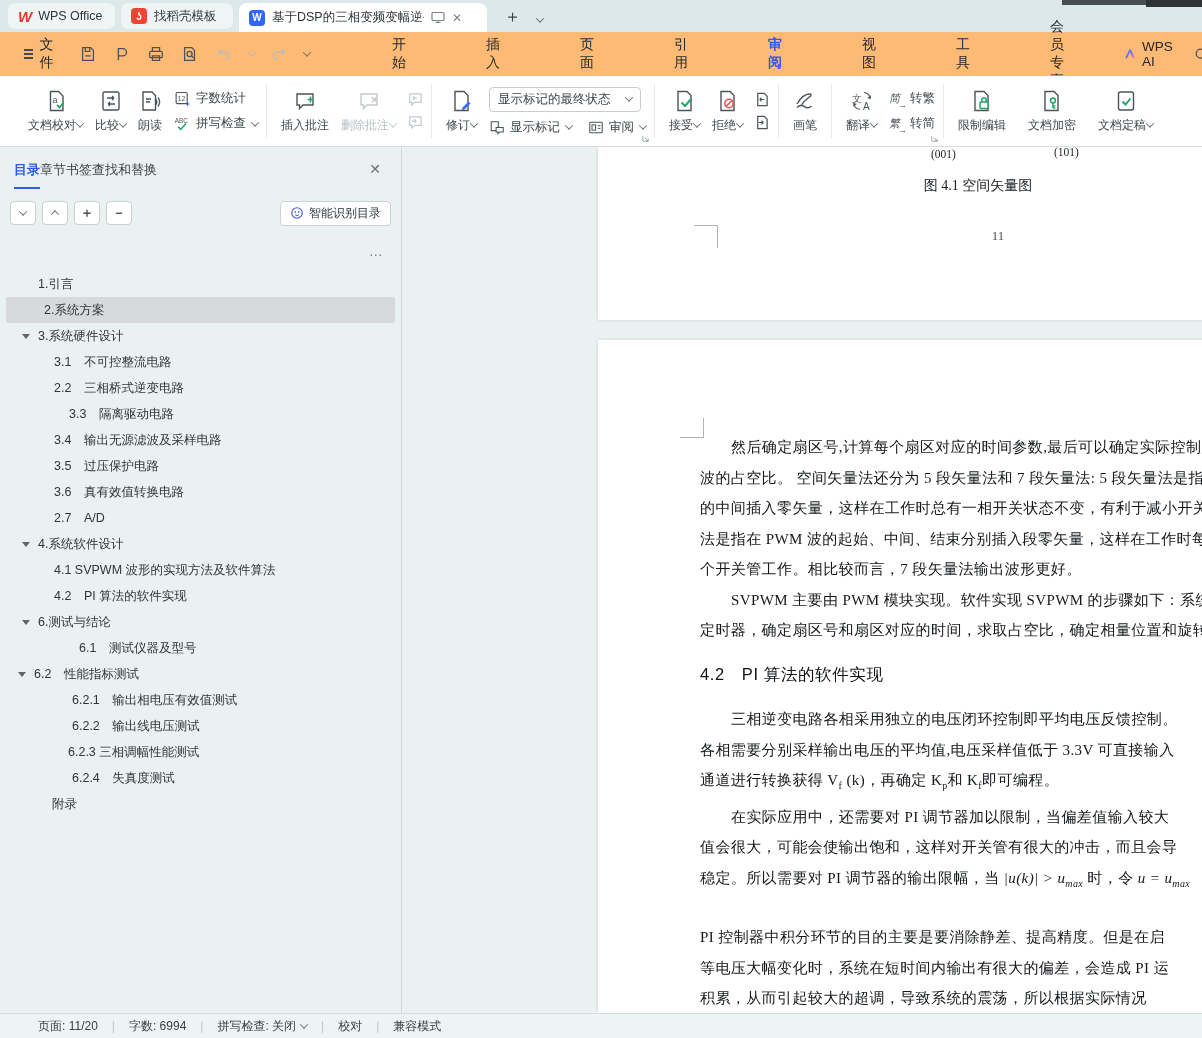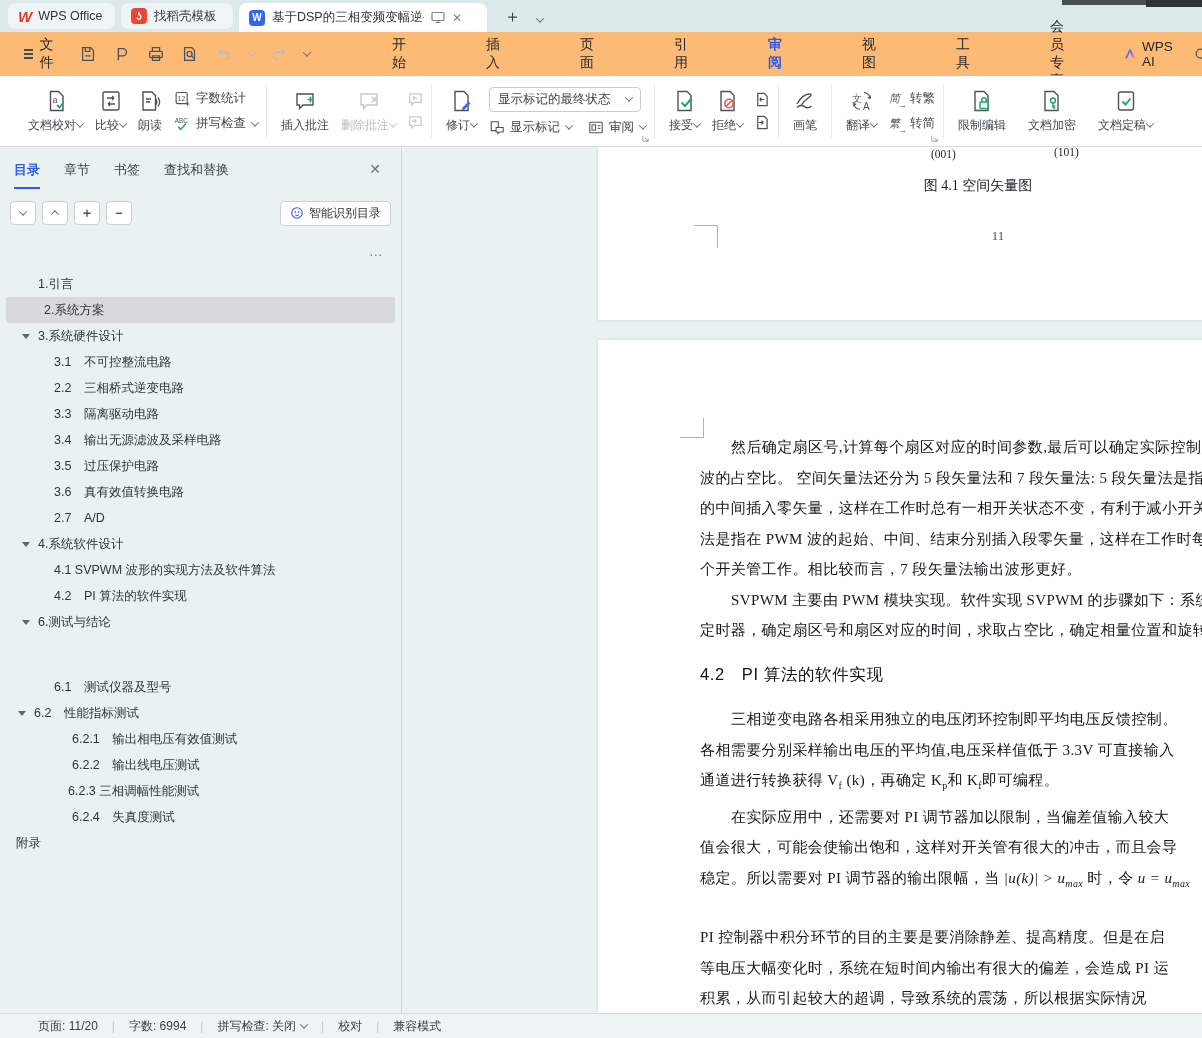--- a/index.html
+++ b/index.html
@@ -53,21 +53,21 @@
   .markup-select { width:152px; height:25px; border:1px solid #c7cdd0; border-radius:4px; display:flex; align-items:center; justify-content:space-between; padding:0 8px; font-size:12.5px; color:#3c4247; background:#fff; }
   .launcher { position:absolute; right:4px; bottom:3px; color:#9aa1a6; font-size:10px; }
   svg.ic { display:block; }
   .mini-cjk { font-size:11px; color:#4c5358; position:relative; width:16px; display:inline-block; text-align:left; }
   .mini-cjk em { position:absolute; font-style:normal; font-size:9px; right:-2px; bottom:-4px; }
   
   .content { position:absolute; left:0; top:147px; width:1202px; bottom:25px; background:#e9f1f1; }
   .side-divider { position:absolute; left:401px; top:0; bottom:0; width:1px; background:#d2d8d9; }
   
   .sidebar { position:absolute; left:0; top:0; width:401px; bottom:0; }
-  .ptabs { position:absolute; left:14px; top:14px; display:flex; gap:24px; font-size:13px; color:#3c4247; }
+  .ptabs { position:absolute; left:14px; top:14px; display:flex; font-size:13px; color:#3c4247; }
   .ptab { padding-bottom:8px; border-bottom:2.5px solid transparent; }
   .ptab.active { color:#2e5bef; border-bottom-color:#2e5bef; font-weight:600; }
   .pclose { position:absolute; right:20px; top:14px; font-size:14px; color:#6a7074; }
   .ptools { position:absolute; left:10px; top:53px; right:10px; height:26px; display:flex; align-items:center; gap:6px; }
   .tbtn { width:26px; height:24px; background:#fff; border:1px solid #ccd2d4; border-radius:4px; display:flex; align-items:center; justify-content:center; color:#4b5156; font-size:13px; font-weight:bold; }
   .tbtn .chev { margin:0; }
   .tbtn .chev.up { transform:rotate(-135deg) translate(-1px,-1px); }
   .smartbtn { margin-left:auto; height:25px; background:#fff; border:1px solid #ccd2d4; border-radius:4px; display:flex; align-items:center; gap:5px; padding:0 9px; font-size:12px; color:#33383c; }
   .toc-list { position:absolute; left:0; right:0; top:98px; }
   .toc-row { position:relative; height:26px; display:flex; align-items:center; font-size:12.5px; color:#30363a; white-space:nowrap; overflow:hidden; }
@@ -500,21 +500,21 @@
         <div class="toc-row" style="padding-left: 38px;">
           <span class="toc-caret"></span>
           <span>3.系统硬件设计</span>
         </div>
         <div class="toc-row" style="padding-left: 54px;">
           <span>3.1　不可控整流电路</span>
         </div>
         <div class="toc-row" style="padding-left: 54px;">
           <span>2.2　三相桥式逆变电路</span>
         </div>
-        <div class="toc-row" style="padding-left: 54px;">
+        <div class="toc-row" style="padding-left: 54px; margin-left: 15px;">
           <span>3.3　隔离驱动电路</span>
         </div>
         <div class="toc-row" style="padding-left: 54px;">
           <span>3.4　输出无源滤波及采样电路</span>
         </div>
         <div class="toc-row" style="padding-left: 54px;">
           <span>3.5　过压保护电路</span>
         </div>
         <div class="toc-row" style="padding-left: 54px;">
           <span>3.6　真有效值转换电路</span>
@@ -529,40 +529,40 @@
         <div class="toc-row" style="padding-left: 54px;">
           <span>4.1 SVPWM 波形的实现方法及软件算法</span>
         </div>
         <div class="toc-row" style="padding-left: 54px;">
           <span>4.2　PI 算法的软件实现</span>
         </div>
         <div class="toc-row" style="padding-left: 38px;">
           <span class="toc-caret"></span>
           <span>6.测试与结论</span>
         </div>
-        <div class="toc-row" style="padding-left: 54px; margin-top: 39px;">
+        <div class="toc-row" style="padding-left: 79px;">
           <span>6.1　测试仪器及型号</span>
         </div>
         <div class="toc-row" style="padding-left: 34px;">
           <span class="toc-caret"></span>
           <span>6.2　性能指标测试</span>
         </div>
         <div class="toc-row" style="padding-left: 72px;">
           <span>6.2.1　输出相电压有效值测试</span>
         </div>
         <div class="toc-row" style="padding-left: 72px;">
           <span>6.2.2　输出线电压测试</span>
         </div>
         <div class="toc-row" style="padding-left: 68px;">
           <span>6.2.3 三相调幅性能测试</span>
         </div>
         <div class="toc-row" style="padding-left: 72px;">
           <span>6.2.4　失真度测试</span>
         </div>
-        <div class="toc-row" style="padding-left: 16px;">
+        <div class="toc-row" style="padding-left: 52px;">
           <span>附录</span>
         </div>
       </div>
   </div>
   <div class="side-divider"></div>
 
   <div class="docarea">
     <div class="page page1">
       <span class="vlabel serif" style="left:333px; top:1px">(001)</span>
       <span class="vlabel serif" style="left:456px; top:-1px">(101)</span>

